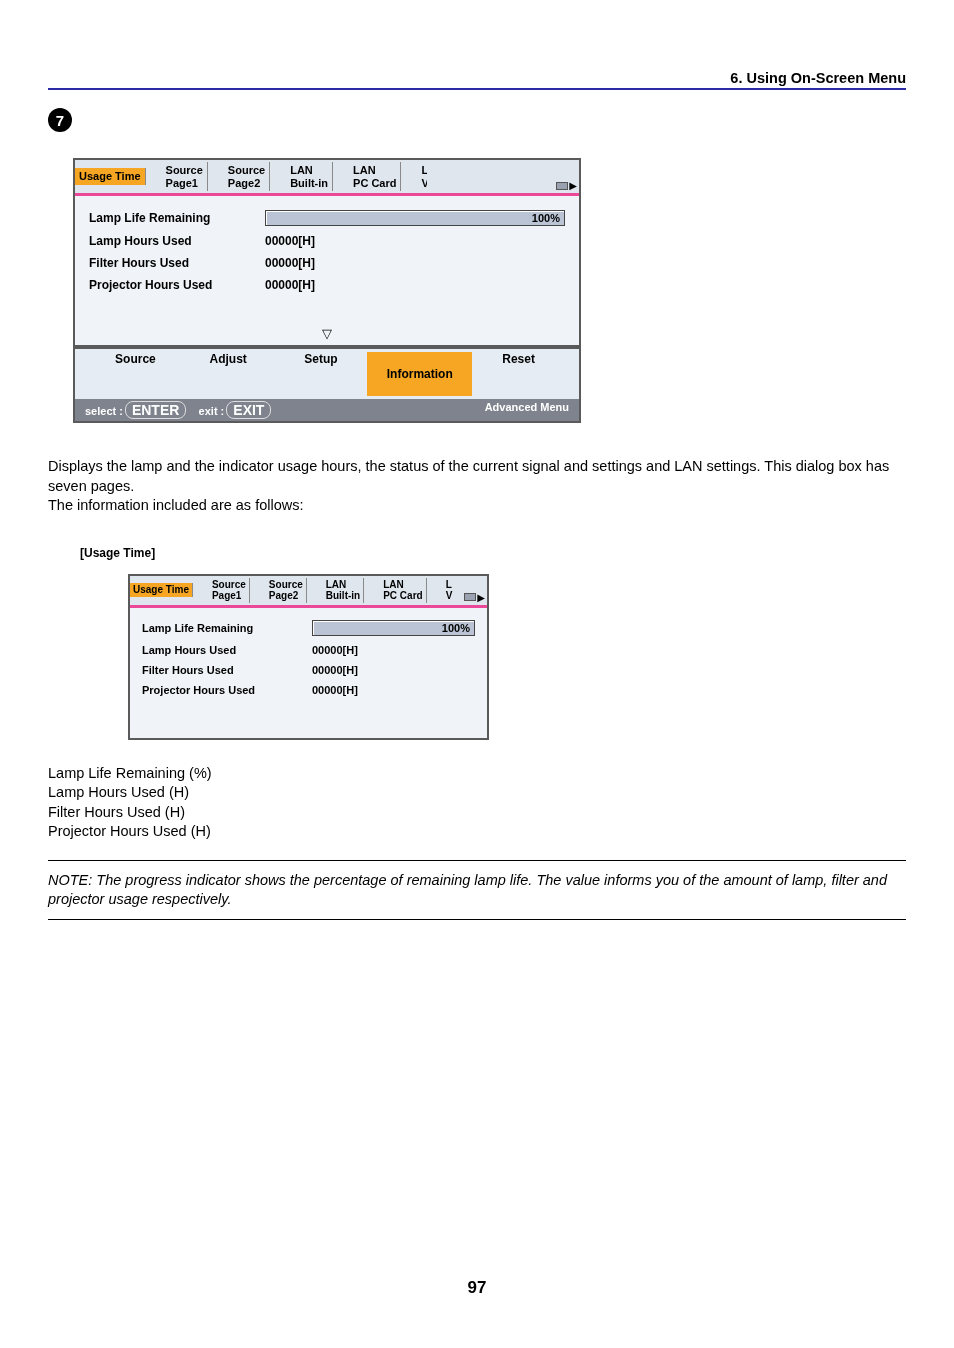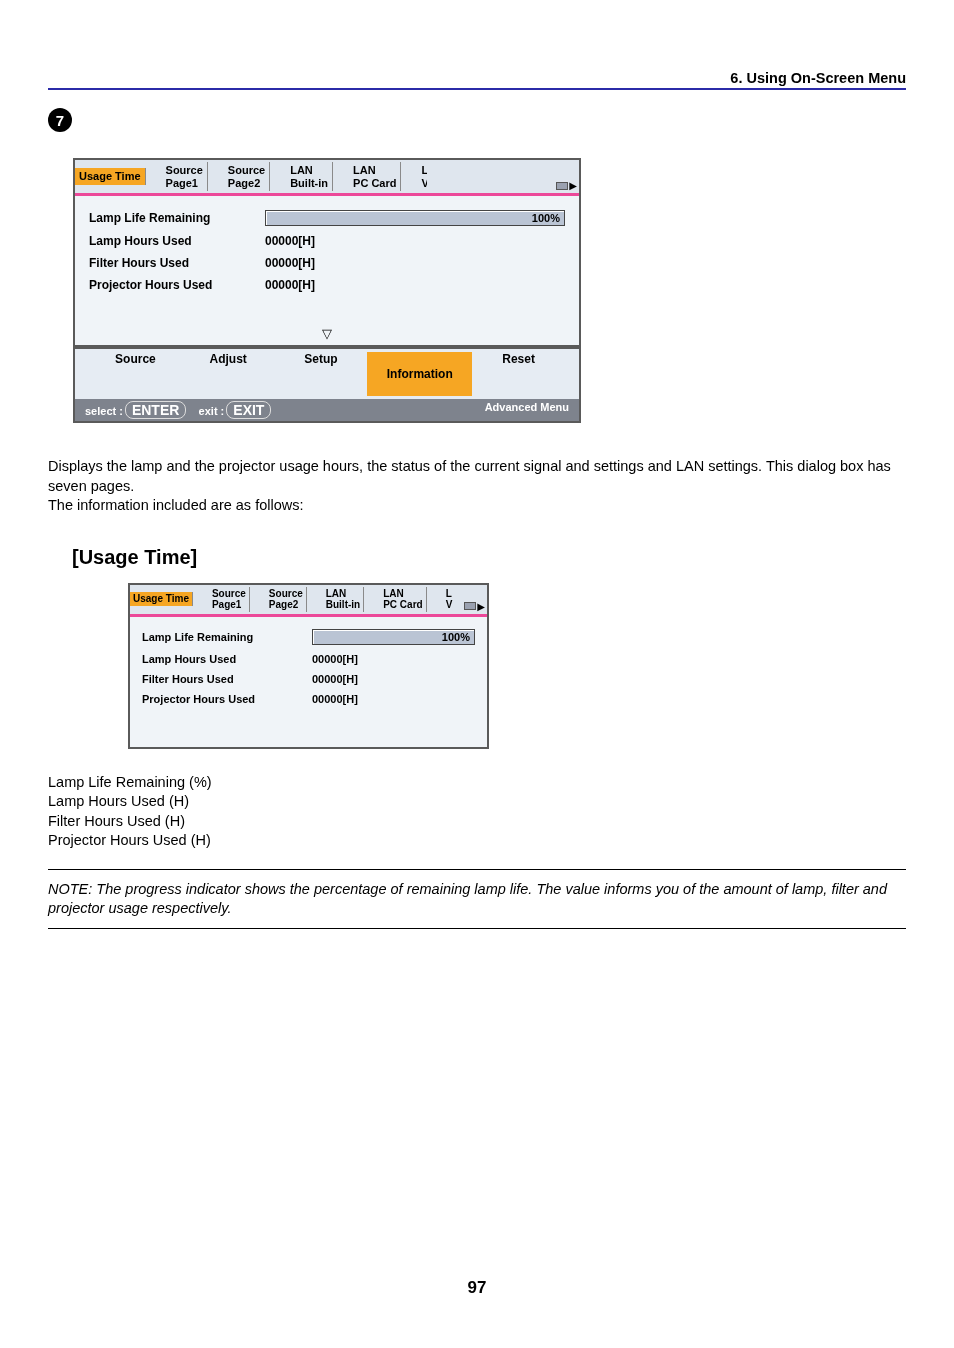--- a/index.html
+++ b/index.html
@@ -143,22 +143,22 @@
     border: 1px solid #ddd;
     border-radius: 8px;
     padding: 0 6px;
     font-size: 14px;
     margin-left: 2px;
   }
   
   .para { margin-top: 0; line-height: 1.35; }
   .subheading {
     font-weight: 900;
-    font-size: 20px;
-    margin: 30px 0 14px 8px;
+    font-size: 12px;
+    margin: 30px 0 14px 16px;
     padding-left: 16px;
   }
   .osd-wrapper-2 { margin-left: 80px; margin-bottom: 24px; }
   .list-line { line-height: 1.35; }
   .note {
     border-top: 1px solid #000;
     border-bottom: 1px solid #000;
     font-style: italic;
     padding: 10px 0;
     margin-top: 18px;
@@ -245,21 +245,21 @@
       <div>
         <span>select :</span><span class="keycap">ENTER</span>
         &nbsp;&nbsp;
         <span>exit :</span><span class="keycap">EXIT</span>
       </div>
       <div>Advanced Menu</div>
     </div>
   </div>
 </div>
 
-<p class="para">Displays the lamp and the projector usage hours, the status of the current signal and settings and LAN settings. This dialog box has seven pages.</p>
+<p class="para">Displays the lamp and the indicator usage hours, the status of the current signal and settings and LAN settings. This dialog box has seven pages.</p>
 <p class="para">The information included are as follows:</p>
 
 <div class="subheading">[Usage Time]</div>
 
 <div class="osd-wrapper-2">
   <div class="osd small">
     <div class="tabs" style="height:32px;">
       <div class="tab active">Usage Time</div>
       <div class="tab">
         <span>Source</span>

